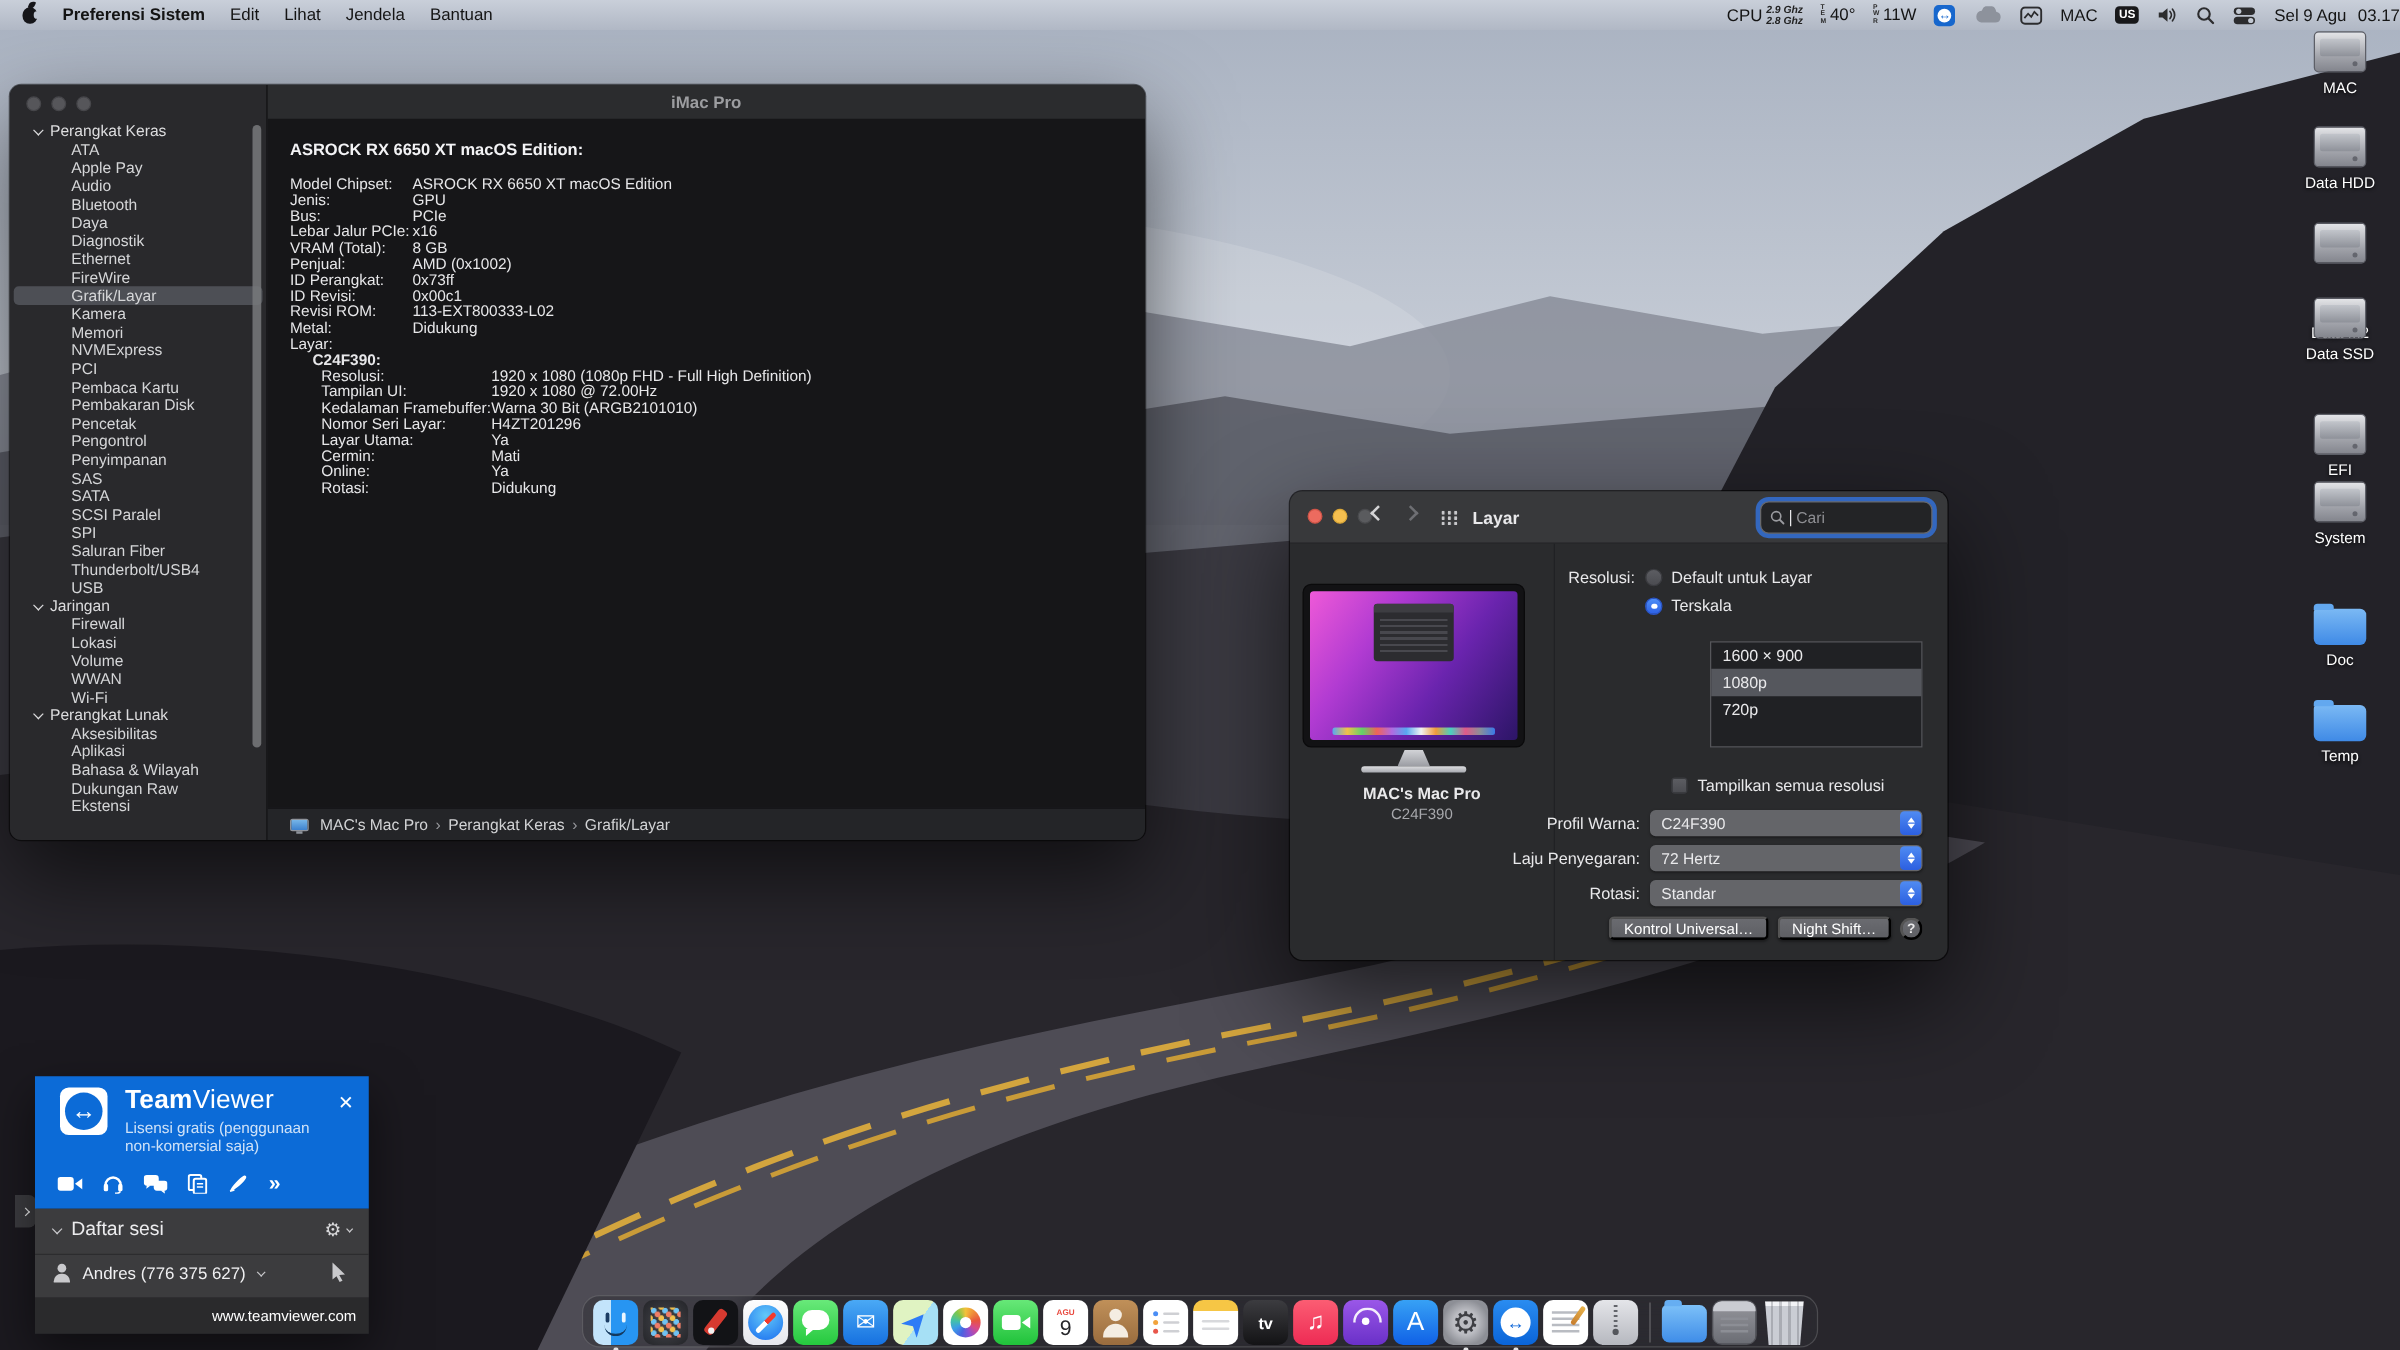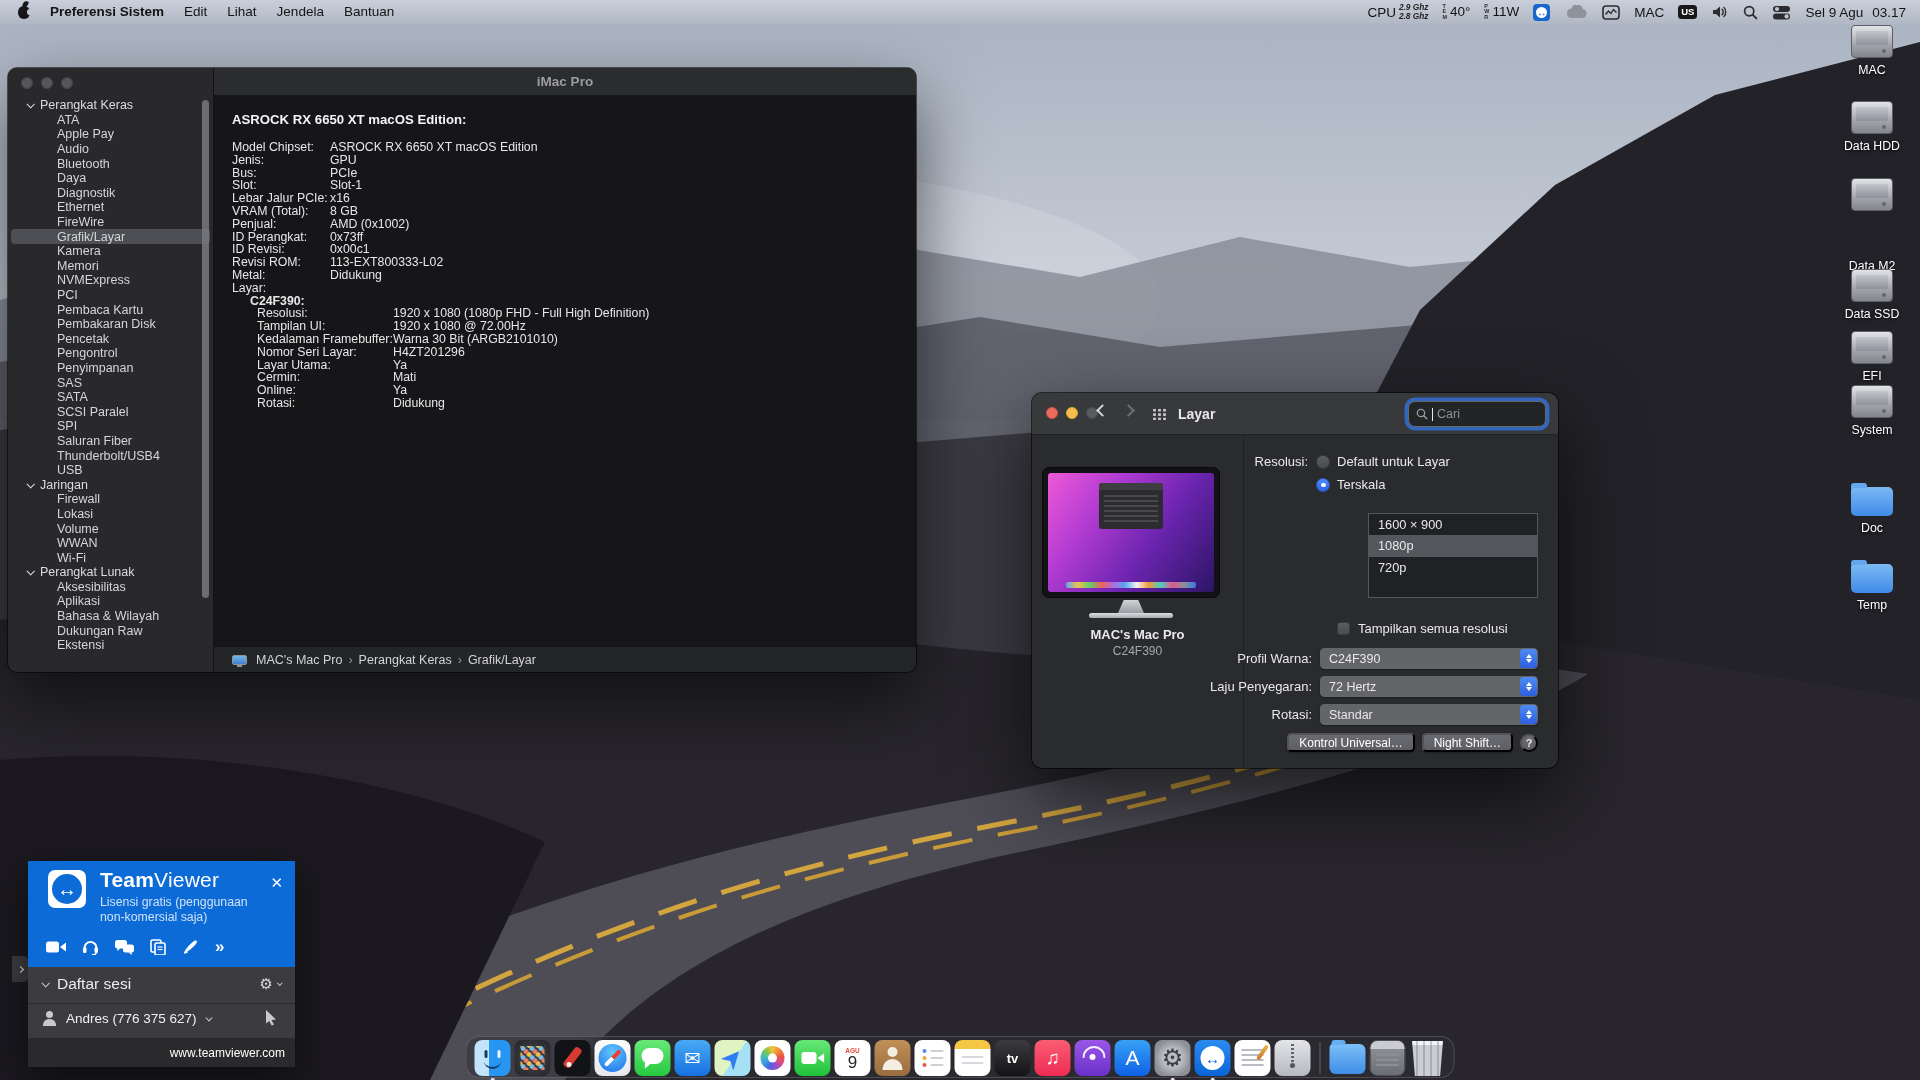--- a/index.html
+++ b/index.html
@@ -10,21 +10,21 @@
   
   #menubar{position:absolute;left:0;top:0;width:1920px;height:24px;display:flex;align-items:center;
     background:linear-gradient(180deg,rgba(203,209,219,.94),rgba(177,184,197,.94));color:#141414;font-size:13.5px;z-index:50}
   .mb-left{display:flex;gap:2px;padding-left:12px}
   .mb-item{padding:0 10px;line-height:24px}
   .mb-item.bold{font-weight:700}
   .apple-wrap{padding:0 8px 0 6px;display:flex;align-items:center}
   .apple-shape{width:12px;height:13px;background:#16161a;border-radius:46% 46% 48% 48%;position:relative}
   .apple-shape::before{content:"";position:absolute;width:5px;height:6px;background:#16161a;border-radius:70% 0 70% 0;top:-5px;left:5px;transform:rotate(18deg)}
   .apple-shape::after{content:"";position:absolute;width:5.5px;height:5.5px;background:#bec5d1;border-radius:50%;right:-2.4px;top:3.5px}
-  .mb-right{margin-left:auto;display:flex;align-items:center;gap:14px;padding-right:14px}
+  .mb-right{margin-left:auto;display:flex;align-items:center;gap:14px;padding-right:0}
   .st{display:flex;align-items:center;gap:3px}
   .freq{display:flex;flex-direction:column;font-size:8.3px;line-height:8.6px;font-weight:700;color:#232323}
   .vlab{display:flex;flex-direction:column;font-size:5.4px;line-height:5.2px;font-weight:700;color:#2c2c2c}
   .vlab i{font-style:normal}
   .stval{font-size:13.5px}
   .tvmb{width:17px;height:17px;border-radius:4px;background:#1767cd;position:relative}
   .tvmb::before{content:"";position:absolute;inset:3px;background:#fff;border-radius:50%}
   .tvmb::after{content:"↔";position:absolute;inset:0;display:flex;align-items:center;justify-content:center;color:#1767cd;font-size:10px;font-weight:700}
   .kbadge{background:#18181a;color:#fff;font-size:9.5px;font-weight:700;border-radius:3.5px;padding:2px 3px;line-height:10px}
   .clock{display:flex;gap:9px}
@@ -415,24 +415,20 @@
           </div>
           <div class="info-row ind1">
             <span class="lbl">Jenis:</span>
             <span class="val">GPU</span>
           </div>
           <div class="info-row ind1">
             <span class="lbl">Bus:</span>
             <span class="val">PCIe</span>
           </div>
           <div class="info-row ind1">
-            <span class="lbl">Slot:</span>
-            <span class="val">Slot-1</span>
-          </div>
-          <div class="info-row ind1">
             <span class="lbl">Lebar Jalur PCIe:</span>
             <span class="val">x16</span>
           </div>
           <div class="info-row ind1">
             <span class="lbl">VRAM (Total):</span>
             <span class="val">8 GB</span>
           </div>
           <div class="info-row ind1">
             <span class="lbl">Penjual:</span>
             <span class="val">AMD (0x1002)</span>
@@ -673,21 +669,21 @@
       <div class="d-label">MAC</div>
     </div>
     <div class="desk-item" style="top: 101.4px;">
       <div class="d-ico drive"></div>
       <div class="d-label">Data HDD</div>
     </div>
     <div class="desk-item" style="top: 177.8px; gap: 48px;">
       <div class="d-ico drive"></div>
       <div class="d-label">Data M2</div>
     </div>
-    <div class="desk-item" style="top: 269px;">
+    <div class="desk-item" style="top: 238px;">
       <div class="d-ico drive"></div>
       <div class="d-label">Data SSD</div>
     </div>
     <div class="desk-item" style="top: 330.6px;">
       <div class="d-ico drive"></div>
       <div class="d-label">EFI</div>
     </div>
     <div class="desk-item" style="top: 385px;">
       <div class="d-ico drive"></div>
       <div class="d-label">System</div>

